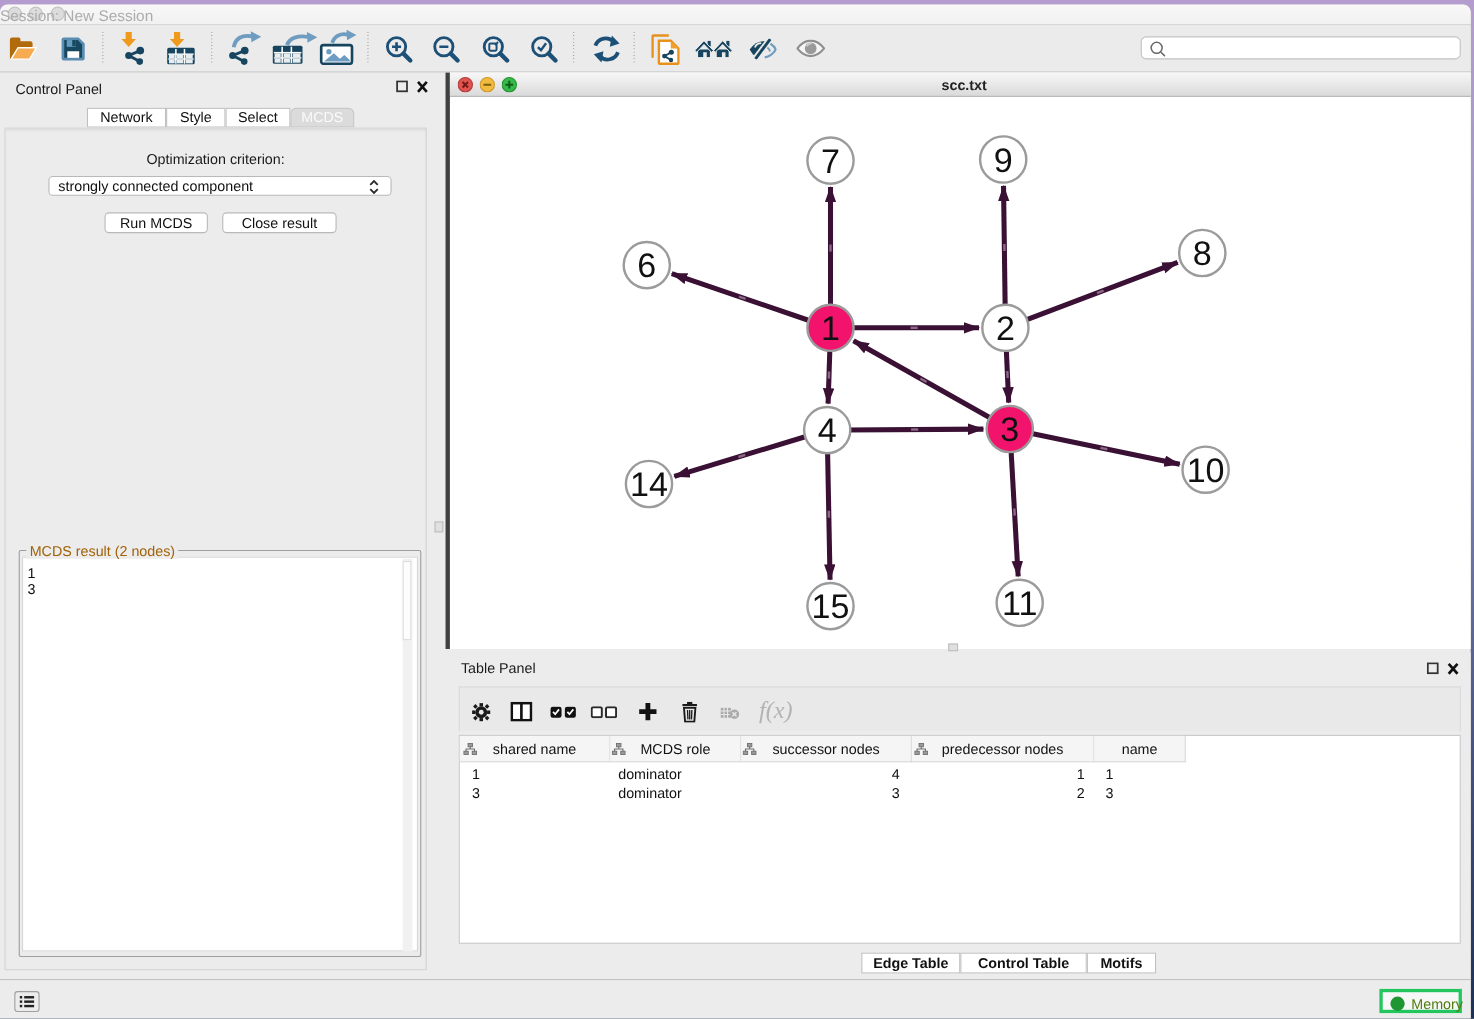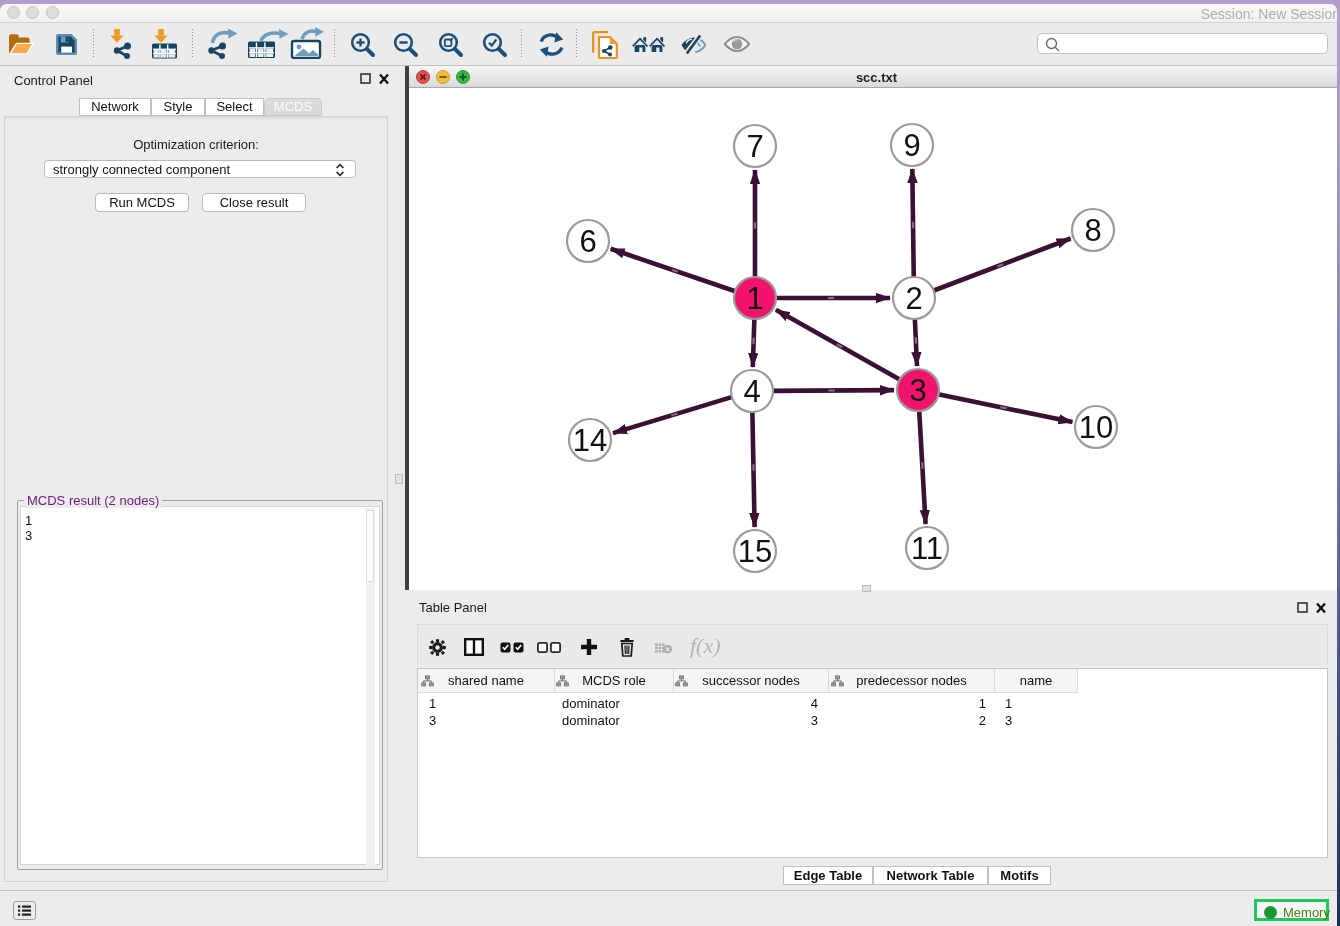--- a/index.html
+++ b/index.html
@@ -1,38 +1,38 @@
 <!DOCTYPE html>
 <html><head>
 <meta charset="utf-8">
 <style>
 * { margin:0; padding:0; box-sizing:border-box; }
 html,body { width:1340px; height:926px; overflow:hidden; font-family:"Liberation Sans", sans-serif; background:linear-gradient(180deg, #b49dce 0%, #a59ac8 15%, #7d84b4 45%, #44517e 75%, #1d3156 100%); }
 #win { position:absolute; left:0; top:4px; width:1337px; height:922px; background:#ececec; border-radius:7px 7px 0 0; overflow:hidden; }
 
 #titlebar { position:absolute; left:0; top:0; width:1340px; height:19px; background:linear-gradient(#f8f8f8,#f1f1f1); border-bottom:1px solid #d2d2d2; }
 .tl { position:absolute; top:2px; width:13px; height:13px; border-radius:50%; background:#dcdcdc; border:1px solid #c3c3c3; }
-#title { position:absolute; top:2px; left:0; width:100%; text-align:right; font-size:14px; color:#acacac; }
+#title { position:absolute; top:2px; left:0; width:100%; text-align:left; font-size:14px; color:#acacac; }
 
 #toolbar { position:absolute; left:0; top:19px; width:1340px; height:43px; background:#ebebeb; border-bottom:1px solid #c0c0c0; }
 .sep { position:absolute; top:6px; height:30px; width:1px; background-image:linear-gradient(#909090 1px, transparent 1px); background-size:1px 3px; }
 .ic { position:absolute; }
 #searchbox { position:absolute; left:1037px; top:10px; width:291px; height:21px; background:#fff; border:1px solid #c2c2c2; border-radius:5px; }
 
 #cpanel { position:absolute; left:0; top:62px; width:392px; height:824px; background:#ececec; }
 #cphead .t { position:absolute; left:14px; top:7px; font-size:13px; color:#1a1a1a; }
 #cptabs { position:absolute; left:0; top:32px; width:392px; height:18px; }
 .cptab { position:absolute; top:0; height:18px; background:#fff; border:1px solid #c0c0c0; font-size:13px; text-align:center; line-height:16px; color:#111; }
 .cptab.sel { background:#dbdbdb; color:#fafafa; border-radius:5px 5px 0 0; border-color:#c8c8c8; }
 #cpbody { position:absolute; left:4px; top:50px; width:384px; height:766px; background:#ececec; border:1px solid #d4d4d4; box-shadow:inset 0 2px 2px rgba(0,0,0,0.05); }
 #optlabel { position:absolute; left:0; top:71px; width:392px; text-align:center; font-size:13px; color:#1a1a1a; }
 #dropdown { position:absolute; left:44px; top:94px; width:312px; height:18px; background:#fff; border:1px solid #b9b9b9; border-radius:4px; font-size:13px; line-height:18px; padding-left:8px; color:#111; }
 .btn { position:absolute; top:127px; height:19px; background:#fff; border:1px solid #b9b9b9; border-radius:4px; font-size:13px; text-align:center; line-height:17px; color:#111; }
 #fieldset { position:absolute; left:17px; top:434px; width:366px; height:370px; border:1px solid #9e9e9e; border-radius:2px; }
-#fslegend { position:absolute; left:6px; top:-8px; background:#ececec; padding:0 3px; font-size:13px; color:#701a75; }
+#fslegend { position:absolute; left:6px; top:-8px; background:#ececec; padding:0 3px; font-size:13px; color:#a16207; }
 #fsinner { position:absolute; left:2px; top:5px; width:360px; height:359px; background:#fff; border:1px solid #d6d6d6; }
 #fsinner .num { font-size:13px; color:#111; padding-left:4px; line-height:15px; }
 #fsscroll { position:absolute; right:4px; top:1px; width:9px; height:357px; background:#f1f1f1; }
 #fsthumb { position:absolute; left:0; top:2px; width:8px; height:72px; background:#fdfdfd; border:1px solid #dcdcdc; }
 
 #vsplit { position:absolute; left:392px; top:62px; width:13px; height:824px; background:#ececec; }
 #vhandle { position:absolute; left:3px; top:408px; width:8px; height:10px; background:#e0e0e0; border:1px solid #bdbdbd; }
 #netwin { position:absolute; left:405px; top:62px; width:935px; height:524px; background:#fff; border-left:4px solid #404040; }
 #nettitle { position:absolute; left:0; top:0; width:935px; height:22px; background:linear-gradient(#f7f7f7,#dadada); border-bottom:1px solid #a8a8a8; }
 #nettitle .t { position:absolute; top:4px; left:0; width:100%; text-align:center; font-size:13px; font-weight:bold; color:#222; }
@@ -472,21 +472,21 @@
         <span style="position:absolute; left:11px;">3</span>
         <span style="position:absolute; left:144px;">dominator</span>
         <span style="position:absolute; left:380px; width:20px; text-align:right;">3</span>
         <span style="position:absolute; left:548px; width:20px; text-align:right;">2</span>
         <span style="position:absolute; left:587px;">3</span>
       </div>
     </div>
     <div id="btabs">
       <div class="btab sel" style="left:291px; width:87px;">Node Table</div>
       <div class="btab" style="left:378px; width:90px;">Edge Table</div>
-      <div class="btab" style="left:468px; width:115px;">Network Table</div>
+      <div class="btab" style="left:468px; width:115px;">Control Table</div>
       <div class="btab" style="left:583px; width:63px;">Motifs</div>
     </div>
   </div>
   <div id="statusbar">
     <div id="listbtn">
       <svg width="21" height="17" viewBox="0 0 21 17" style="position:absolute;left:0;top:0;">
         <g fill="#222">
           <rect x="4" y="3.5" width="2.2" height="2.2"></rect>
             <rect x="8" y="3.5" width="9" height="2.2"></rect>
           <rect x="4" y="7.5" width="2.2" height="2.2"></rect>

